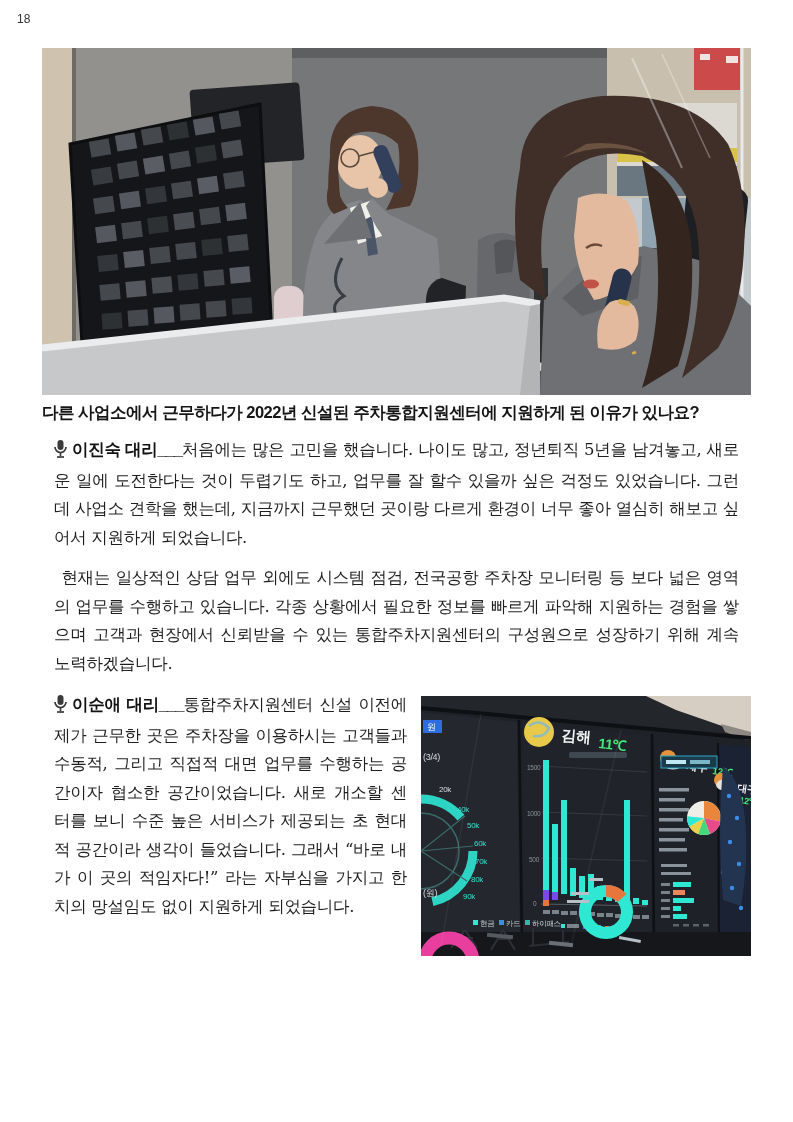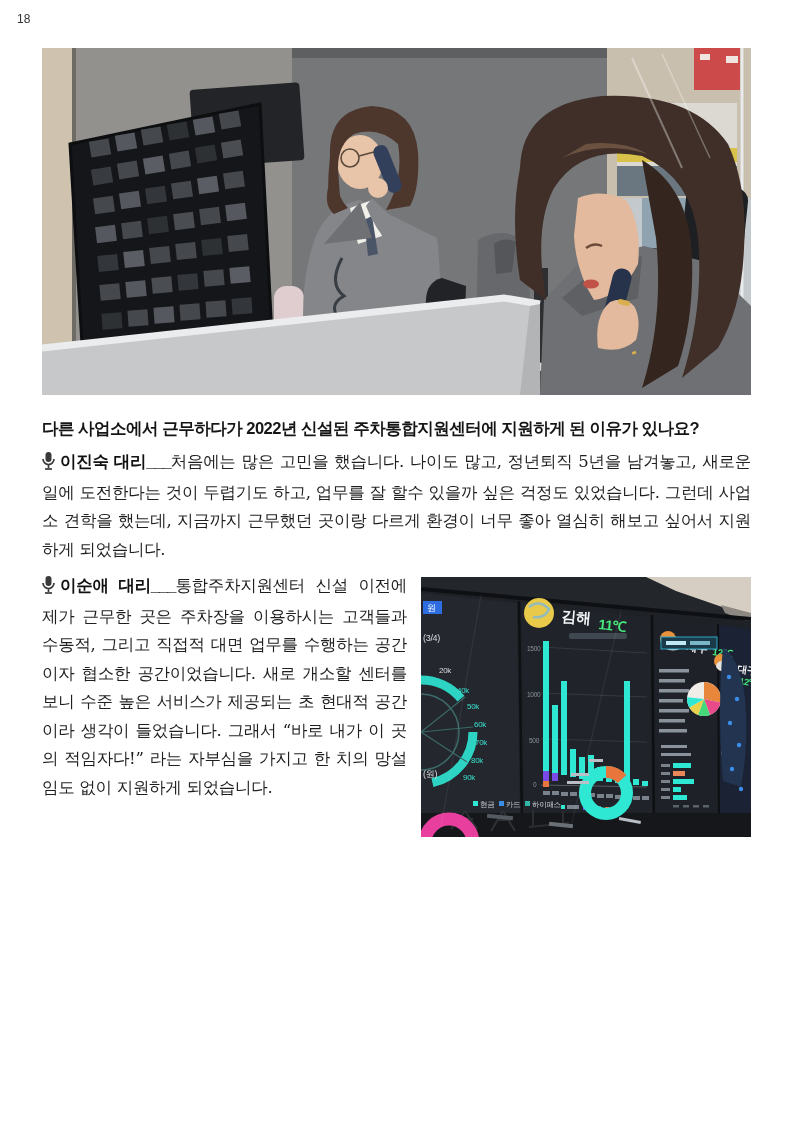--- a/index.html
+++ b/index.html
@@ -9,25 +9,25 @@
     font-family:"DejaVu Serif", serif; color:#1f1f1f; overflow:hidden;
   }
   .page-number {
     position:absolute; top:12px; left:17px; font-family:"Liberation Sans", sans-serif;
     font-size:12px; color:#333;
   }
   .content { position:absolute; left:42px; top:48px; width:709px; }
   figure.photo-top { width:709px; height:347px; overflow:hidden; background:#9a9a98; }
   figure.photo-top svg, figure.photo-bottom svg { display:block; }
   .question {
-    margin-top:22px; font-family:"Liberation Sans", sans-serif; font-weight:bold;
+    margin-top:6px; font-family:"Liberation Sans", sans-serif; font-weight:bold;
     font-size:16.5px; letter-spacing:-0.5px; color:#151515; line-height:22px;
   }
   .body-text { margin-top:8px; font-size:16.5px; line-height:28.5px; text-align:justify; letter-spacing:-0.3px; }
-  .body-text p { margin:0; }
+  .body-text p { margin:12px; }
   .body-text p.indent { text-indent:0.45em; }
   .speaker {
     font-family:"Liberation Sans", sans-serif; font-weight:bold; font-size:16.5px;
     color:#111; white-space:nowrap;
   }
   .speaker .mic { display:inline-block; vertical-align:-3px; margin-right:5px; }
   .sep { font-family:"Liberation Sans", sans-serif; font-weight:bold; letter-spacing:-1px; }
   .block { margin-top:7px; }
   figure.photo-bottom {
     float:right; width:330px; height:260px; margin:6px 0 2px 14px;
@@ -205,20 +205,21 @@
           <span class="speaker"><span class="mic"><svg width="13" height="18" viewBox="0 0 13 18">
                   <rect x="3.5" y="0" width="6" height="10" rx="3" fill="#3a3a3a"></rect>
                   <path d="M1,7 a5.5,5.5 0 0 0 11,0" fill="none" stroke="#3a3a3a" stroke-width="1.7"></path>
                   <line x1="6.5" y1="13" x2="6.5" y2="16" stroke="#3a3a3a" stroke-width="1.7"></line>
                   <line x1="3" y1="17" x2="10" y2="17" stroke="#3a3a3a" stroke-width="1.7"></line>
                 </svg></span><span>이진숙 대리</span><span class="sep">___</span></span><span>처음에는 많은 고민을 했습니다. 나이도 많고, 정년퇴직 5년을 남겨놓고, 새로운 일에 도전한다는 것이 두렵기도 하고, 업무를 잘 할수 있을까 싶은 걱정도 있었습니다. 그런데 사업소 견학을 했는데, 지금까지 근무했던 곳이랑 다르게 환경이 너무 좋아 열심히 해보고 싶어서 지원하게 되었습니다.</span>
         </p>
       </div>
 
       <div class="block">
+        <p class="indent">현재는 일상적인 상담 업무 외에도 시스템 점검, 전국공항 주차장 모니터링 등 보다 넓은 영역의 업무를 수행하고 있습니다. 각종 상황에서 필요한 정보를 빠르게 파악해 지원하는 경험을 쌓으며 고객과 현장에서 신뢰받을 수 있는 통합주차지원센터의 구성원으로 성장하기 위해 계속 노력하겠습니다.</p>
       </div>
 
       <figure class="photo-bottom">
         <svg width="330" height="260" viewBox="0 0 330 260" xmlns="http://www.w3.org/2000/svg">
           <rect x="0" y="0" width="330" height="260" fill="#23262b"></rect>
 
           <polygon points="225,0 330,0 330,40 255,14" fill="#d6cec2"></polygon>
           <polygon points="300,28 330,36 330,46 304,36" fill="#8d8881"></polygon>
 
           <polygon points="0,14 330,44 330,236 0,224" fill="#1e2126"></polygon>

